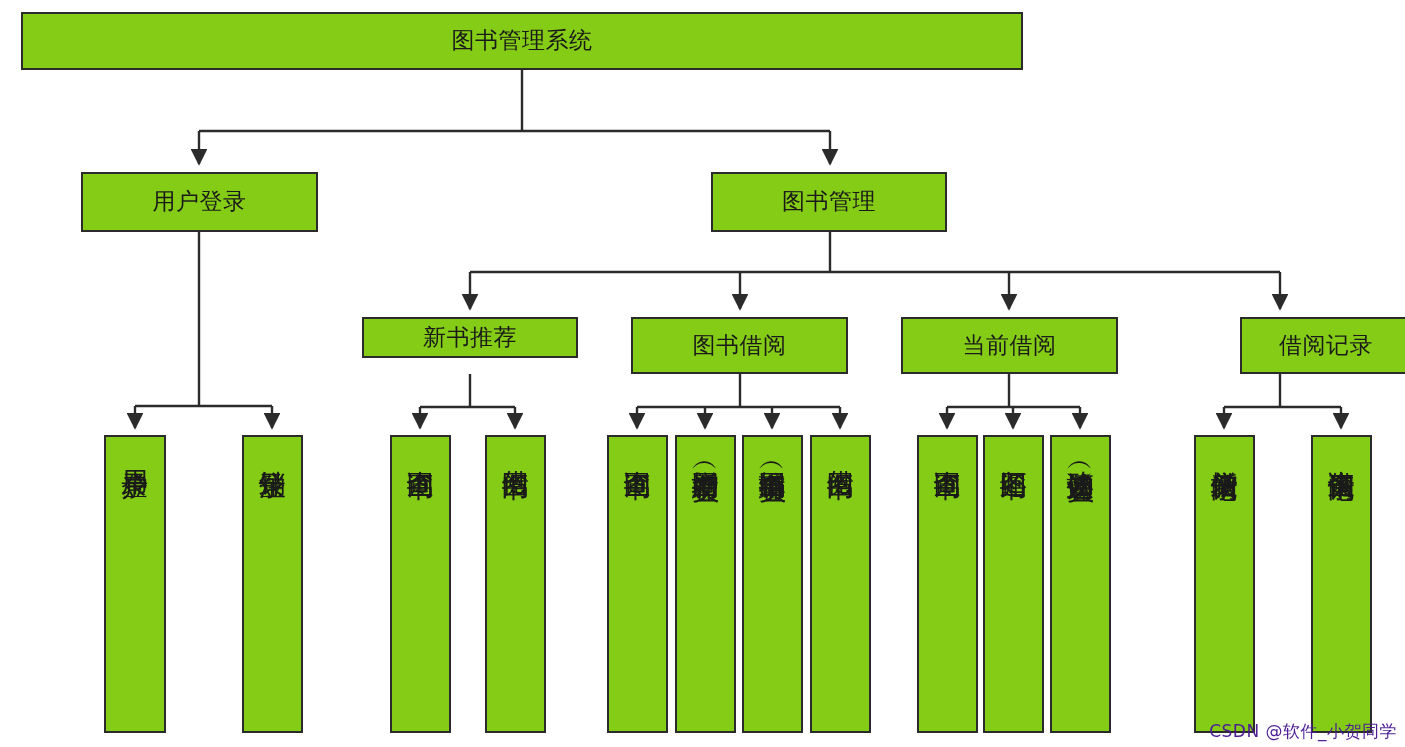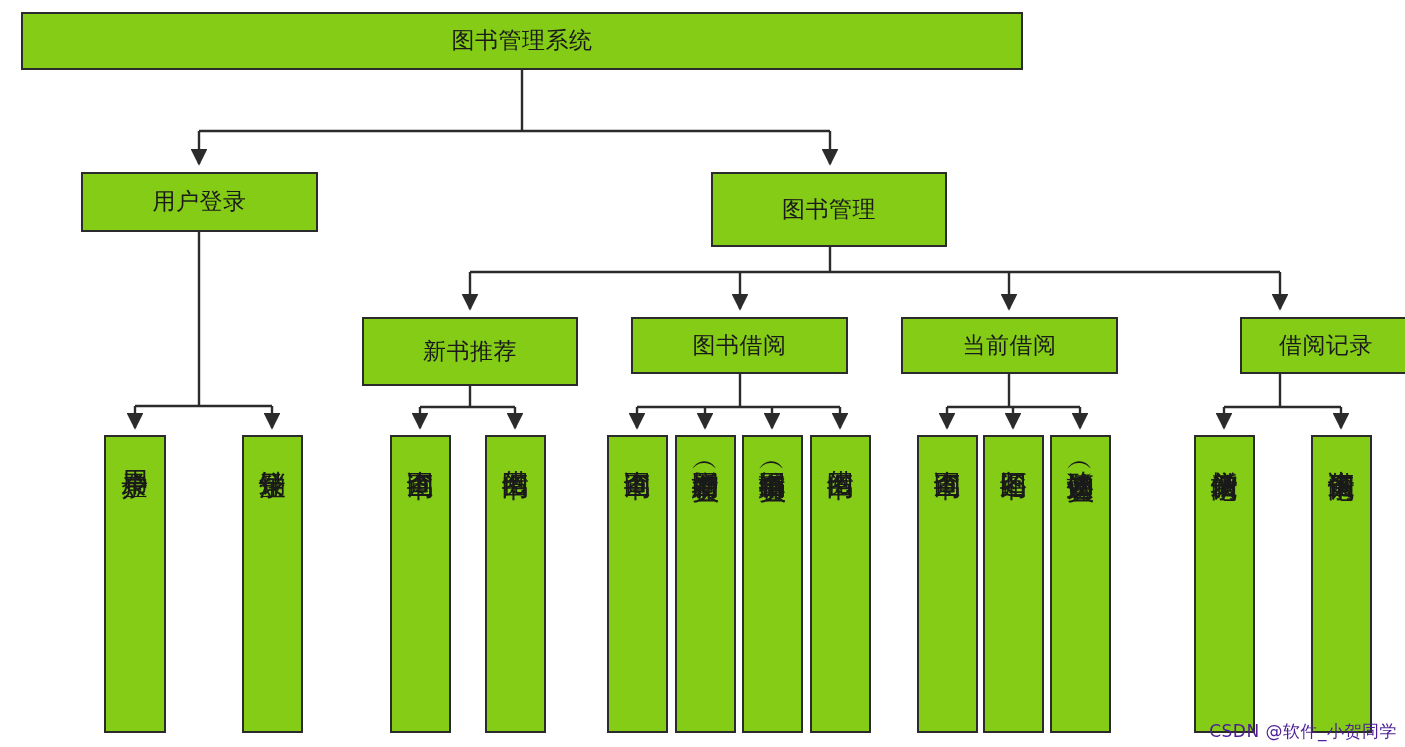--- a/index.html
+++ b/index.html
@@ -131,25 +131,25 @@
     </g>
   </svg>
 
   <div class="node h root" style="left:21px; top:12px; width:1002px; height:58px;">
     <span class="label">图书管理系统</span>
   </div>
 
   <div class="node h" style="left:81px; top:172px; width:237px; height:60px;">
     <span class="label">用户登录</span>
   </div>
-  <div class="node h" style="left:711px; top:172px; width:236px; height:75px;">
+  <div class="node h" style="left:711px; top:172px; width:236px; height:60px;">
     <span class="label">图书管理</span>
   </div>
 
-  <div class="node h" style="left:362px; top:317px; width:216px; height:69px;">
+  <div class="node h" style="left:362px; top:317px; width:216px; height:41px;">
     <span class="label">新书推荐</span>
   </div>
   <div class="node h" style="left:901px; top:317px; width:217px; height:57px;">
     <span class="label">当前借阅</span>
   </div>
   <div class="node h" style="left:631px; top:317px; width:217px; height:57px;">
     <span class="label">图书借阅</span>
   </div>
   <div class="node h" style="left:1240px; top:317px; width:172px; height:57px;">
     <span class="label">借阅记录</span>

